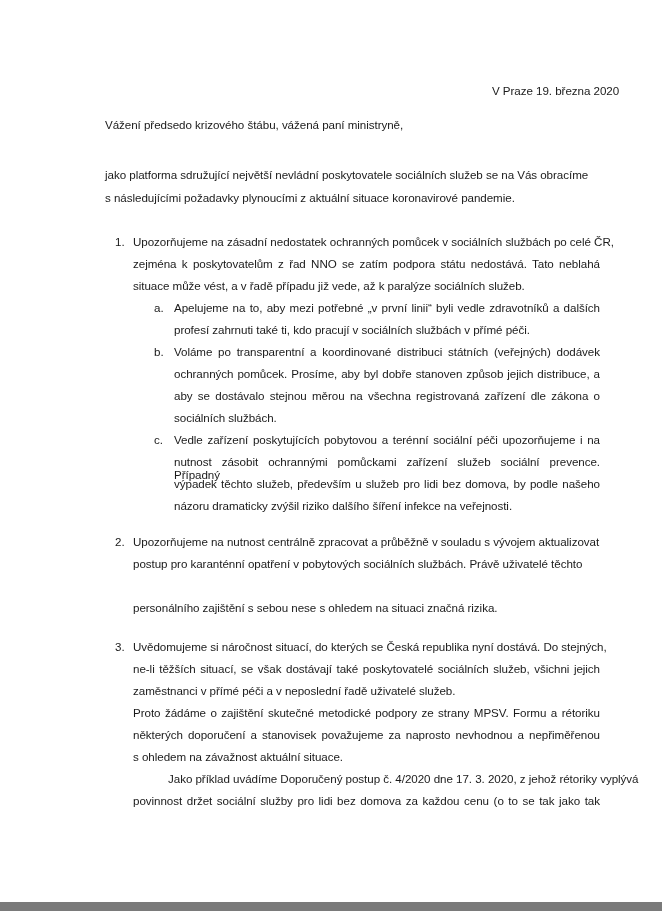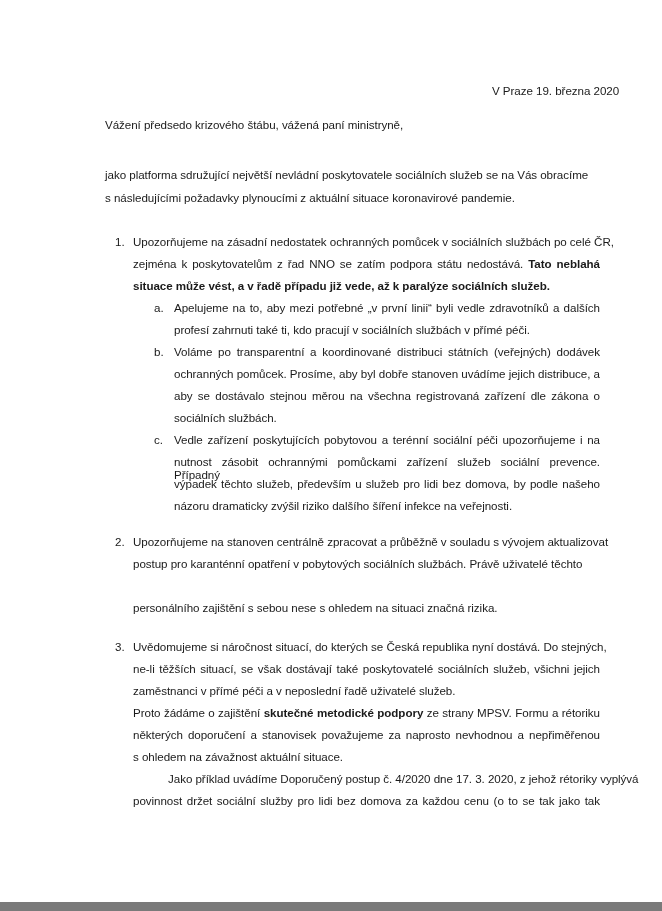--- a/index.html
+++ b/index.html
@@ -13,21 +13,21 @@
       position: absolute; left: 12px; top: 0; width: 659px; height: 652px;
       background: #ffffff;
       border-right: 4px solid #4c1d95;
     }
     .bottom-strip {
       position: absolute; left: 0; top: 902px; width: 662px; height: 9px;
       background: #7a7a7a;
     }
     .txt { position: absolute; font-size: 11.6px; line-height: 13px; white-space: nowrap; letter-spacing: -0.05px; }
     .justify { white-space: normal; text-align: justify; text-align-last: justify; }
-    .b { font-weight: bold; }
+    .b { font-weight: normal; }
     .date { left: 480px; top: 84px; }
     .salutation { left: 93px; top: 118px; }
     .intro1 { left: 93px; top: 168px; }
     .intro2 { left: 93px; top: 191px; }
     .num { position: absolute; font-size: 11.6px; line-height: 13px; }
     .sub { position: absolute; font-size: 11.6px; line-height: 13px; }
   </style>
 </head>
 <body>
 
@@ -47,32 +47,32 @@
     <span class="b">Tato neblahá</span>
   </div>
   <div class="txt b" style="left:121px; top:279px;">situace může vést, a v řadě případu již vede, až k paralýze sociálních služeb.</div>
 
   <div class="sub" style="left:142px; top:301px;">a.</div>
   <div class="txt justify" style="left:162px; top:301px; width:426px;">Apelujeme na to, aby mezi potřebné „v první linii“ byli vedle zdravotníků a dalších</div>
   <div class="txt" style="left:162px; top:323px;">profesí zahrnuti také ti, kdo pracují v sociálních službách v přímé péči.</div>
 
   <div class="sub" style="left:142px; top:345px;">b.</div>
   <div class="txt justify" style="left:162px; top:345px; width:426px;">Voláme po transparentní a koordinované distribuci státních (veřejných) dodávek</div>
-  <div class="txt justify" style="left:162px; top:367px; width:426px;">ochranných pomůcek. Prosíme, aby byl dobře stanoven uvádíme jejich distribuce, a</div>
+  <div class="txt justify" style="left:162px; top:367px; width:426px;">ochranných pomůcek. Prosíme, aby byl dobře stanoven způsob jejich distribuce, a</div>
   <div class="txt justify" style="left:162px; top:389px; width:426px;">aby se dostávalo stejnou měrou na všechna registrovaná zařízení dle zákona o</div>
   <div class="txt" style="left:162px; top:411px;">sociálních službách.</div>
 
   <div class="sub" style="left:142px; top:433px;">c.</div>
   <div class="txt justify" style="left:162px; top:433px; width:426px;">Vedle zařízení poskytujících pobytovou a terénní sociální péči upozorňujeme i na</div>
   <div class="txt justify" style="left:162px; top:455px; width:426px;">nutnost zásobit ochrannými pomůckami zařízení služeb sociální prevence. Případný</div>
   <div class="txt justify" style="left:162px; top:477px; width:426px;">výpadek těchto služeb, především u služeb pro lidi bez domova, by podle našeho</div>
   <div class="txt" style="left:162px; top:499px;">názoru dramaticky zvýšil riziko dalšího šíření infekce na veřejnosti.</div>
 
   <div class="num" style="left:103px; top:535px;">2.</div>
-  <div class="txt" style="left:121px; top:535px;">Upozorňujeme na stanoven centrálně zpracovat a průběžně v souladu s vývojem aktualizovat</div>
+  <div class="txt" style="left:121px; top:535px;">Upozorňujeme na nutnost centrálně zpracovat a průběžně v souladu s vývojem aktualizovat</div>
   <div class="txt" style="left:121px; top:557px;text-align:center;">postup pro karanténní opatření v pobytových sociálních službách. Právě uživatelé těchto</div>
   <div class="txt" style="left:121px; top:601px;">personálního zajištění s sebou nese s ohledem na situaci značná rizika.</div>
 
   <div class="num" style="left:103px; top:640px;">3.</div>
   <div class="txt" style="left:121px; top:640px;">Uvědomujeme si náročnost situací, do kterých se Česká republika nyní dostává. Do stejných,</div>
   <div class="txt justify" style="left:121px; top:662px; width:467px;">ne-li těžších situací, se však dostávají také poskytovatelé sociálních služeb, všichni jejich</div>
   <div class="txt" style="left:121px; top:684px;">zaměstnanci v přímé péči a v neposlední řadě uživatelé služeb.</div>
 
   <div class="txt justify" style="left:121px; top:706px; width:467px;">
     <span>Proto žádáme o zajištění </span><span class="b">skutečné metodické podpory</span><span> ze strany MPSV. Formu a rétoriku</span>

